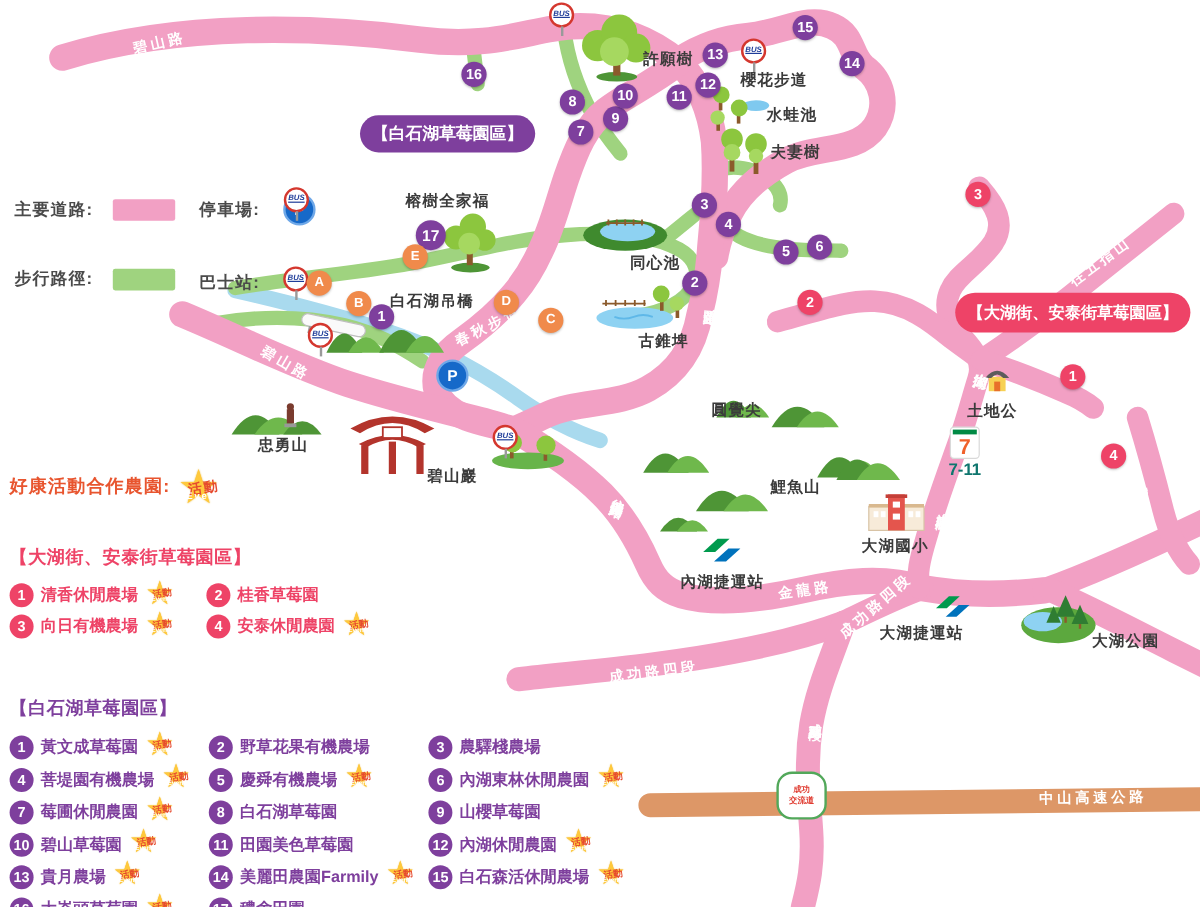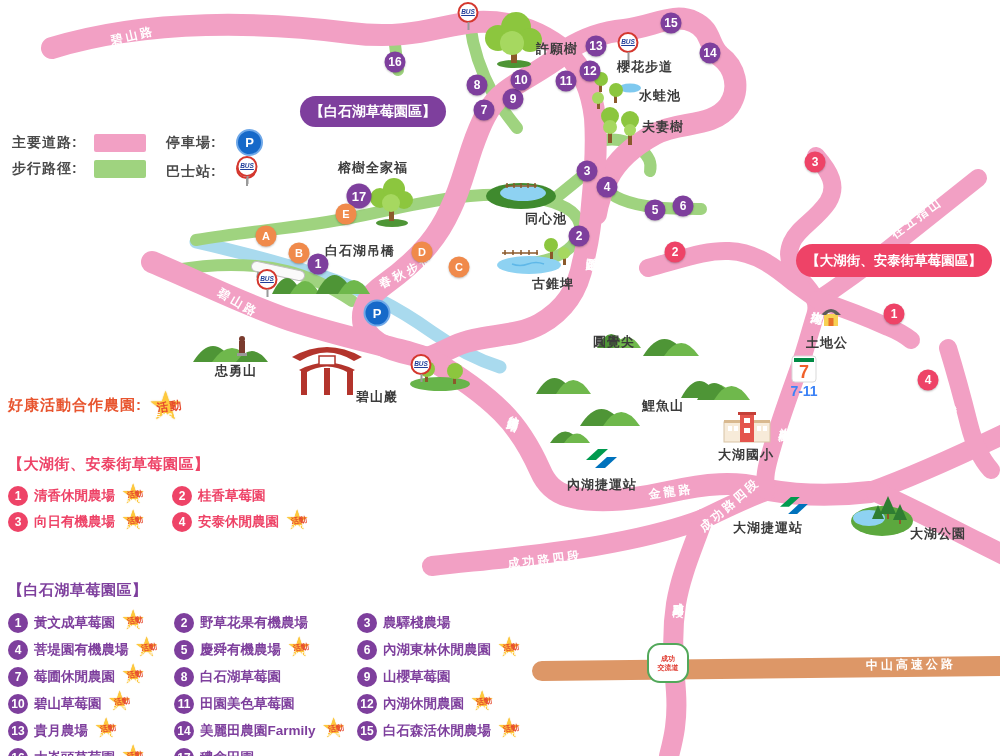--- a/index.html
+++ b/index.html
@@ -32,21 +32,21 @@
   .placelabel{color:#3b3b3b;font-weight:bold;font-size:13px;white-space:nowrap;letter-spacing:1px;}
 
   
   .banner{position:absolute;color:#fff;font-weight:bold;text-align:center;border-radius:17px;
           display:flex;align-items:center;justify-content:center;white-space:nowrap;}
   #banner1{left:300px;top:96px;width:146px;height:31px;background:#7E3F9D;font-size:14px;}
   #banner2{left:796px;top:244px;width:196px;height:33px;background:#EE4367;font-size:13.5px;}
 
   
   .legend{position:absolute;font-weight:bold;color:#4a4a4a;font-size:14px;}
-  .lrow{display:flex;align-items:center;height:26px;}
+  .lrow{display:flex;align-items:center;height:26px;margin-top:32px;}
   .lrow .ltxt{width:82px;letter-spacing:1px;}
   .swatch{width:52px;height:18px;border-radius:2px;}
   #legendA{left:12px;top:130px;}
   #legendB{left:166px;top:128px;}
   #legendB .lrow{height:29px;}
   #legendB .ltxt{width:70px;}
 
   
   #event-note{position:absolute;left:8px;top:396px;display:flex;
               color:#E8552F;font-weight:bold;font-size:15px;letter-spacing:1px;}
@@ -71,21 +71,21 @@
             text-shadow:0 0 1px #E8A90F;}
   .star .s1{position:absolute;left:6px;top:6px;font-size:8px;font-weight:bold;color:#E64A2E;
             transform:rotate(-8deg);white-space:nowrap;}
   .star .s2{position:absolute;left:5px;top:14px;font-size:5.5px;font-weight:bold;color:#fff;white-space:nowrap;}
 
   
   #interchange{position:absolute;left:647px;top:643px;width:38px;height:36px;background:#fff;
                border:2px solid #52A85A;border-radius:13px;color:#E03C31;font-weight:bold;
                font-size:7px;line-height:9px;text-align:center;display:flex;flex-direction:column;
                justify-content:center;}
-  .seven-label{position:absolute;color:#3b82f6;font-weight:bold;font-size:14px;transform:translate(-50%,-50%);}
+  .seven-label{position:absolute;color:#0f766e;font-weight:bold;font-size:14px;transform:translate(-50%,-50%);}
 </style>
 </head>
 <body>
 
 <div id="stage">
 
   <svg id="map-svg" width="1000" height="756" viewBox="0 0 1000 756">
 
     <g fill="none" stroke="#A9DAEE" stroke-width="13" stroke-linecap="round">
       <path d="M 196,242 C 240,252 282,263 322,276 C 362,289 397,307 432,332 C 456,349 478,360 500,367"></path>

